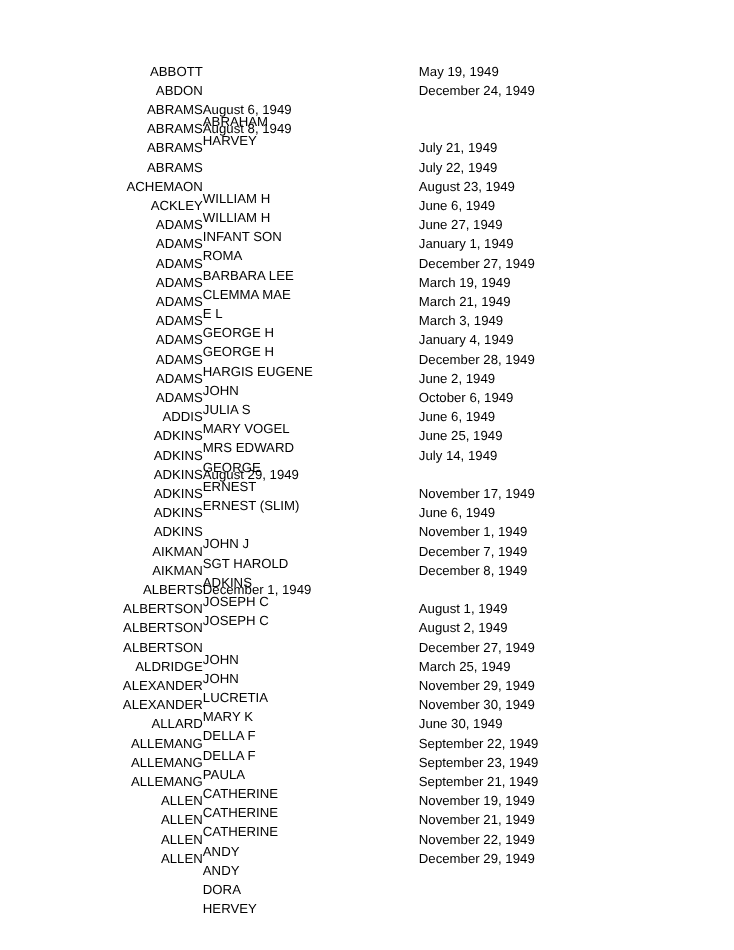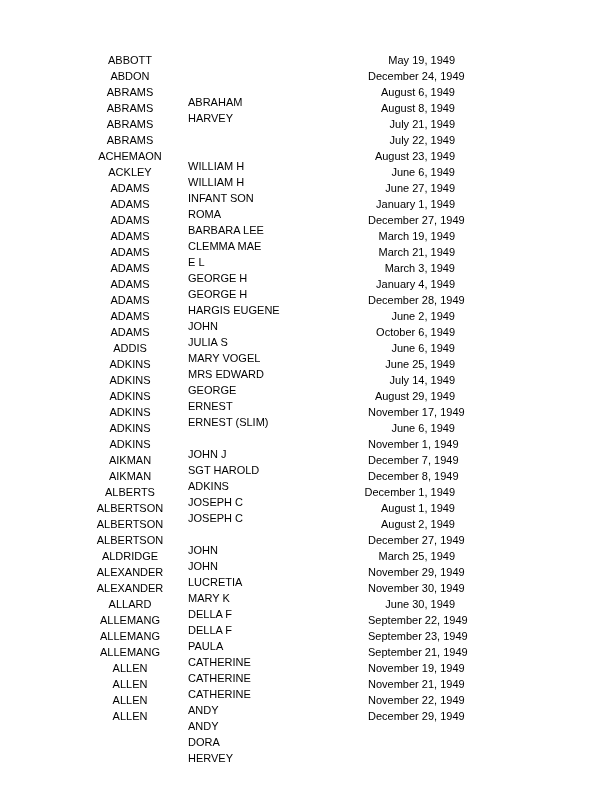--- a/index.html
+++ b/index.html
@@ -23,23 +23,23 @@
     left: 53px;
     width: 402px;
   }
   .row {
     display: flex;
     height: 16px;
     line-height: 16px;
     white-space: nowrap;
   }
   .col { display: block; overflow: visible; }
-  .surname { width: 116px; flex: 0 0 116px; text-align: center; margin-left: 19px; }
+  .surname { width: 116px; flex: 0 0 116px; text-align: right; }
   .given   { width: 180px; flex: 0 0 180px; text-align: left; margin-top: 42px; }
-  .date    { flex: 1 1 auto; text-align: right; }
+  .date    { flex: 1 1 auto; text-align: left; }
 </style>
 </head>
 <body>
 
 <div class="page">
   <div class="list">
   <div class="row">
     <span class="col surname">ABBOTT</span>
     <span class="col given">ABRAHAM</span>
     <span class="col date">May 19, 1949</span>

